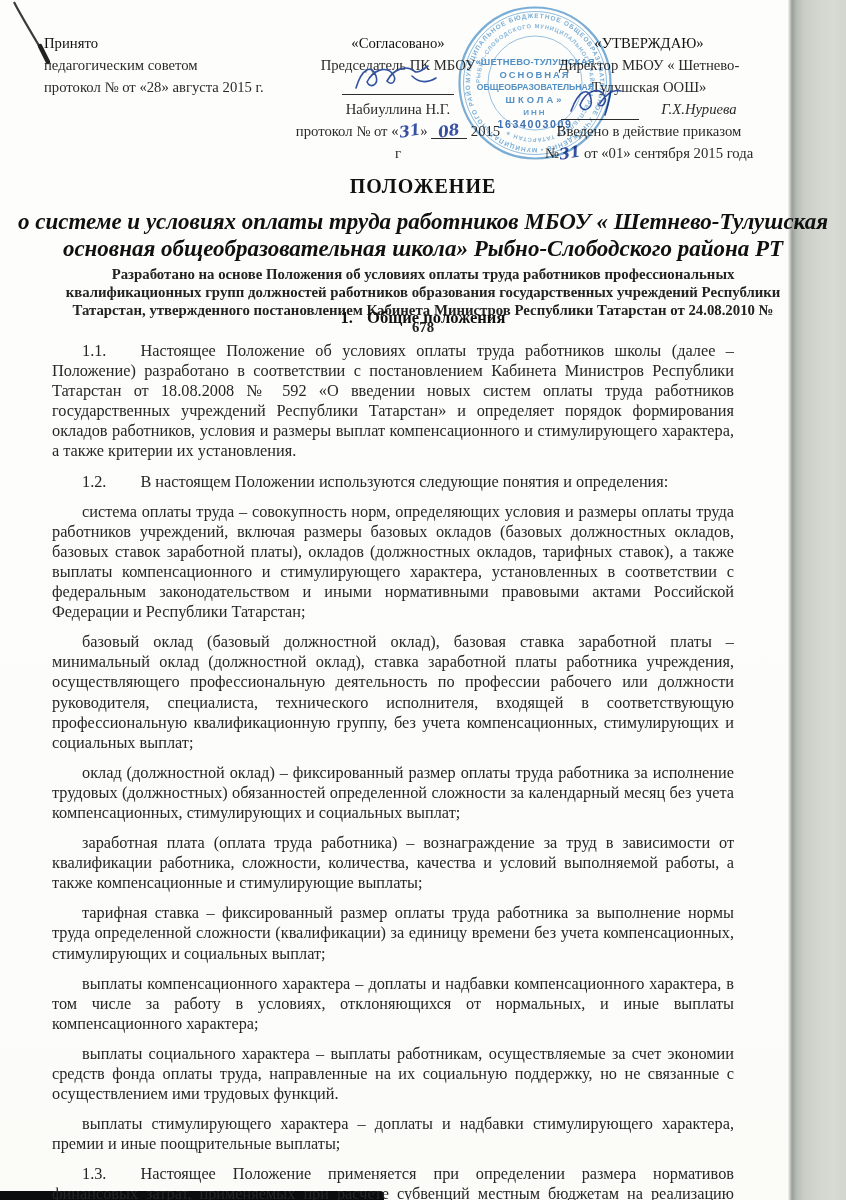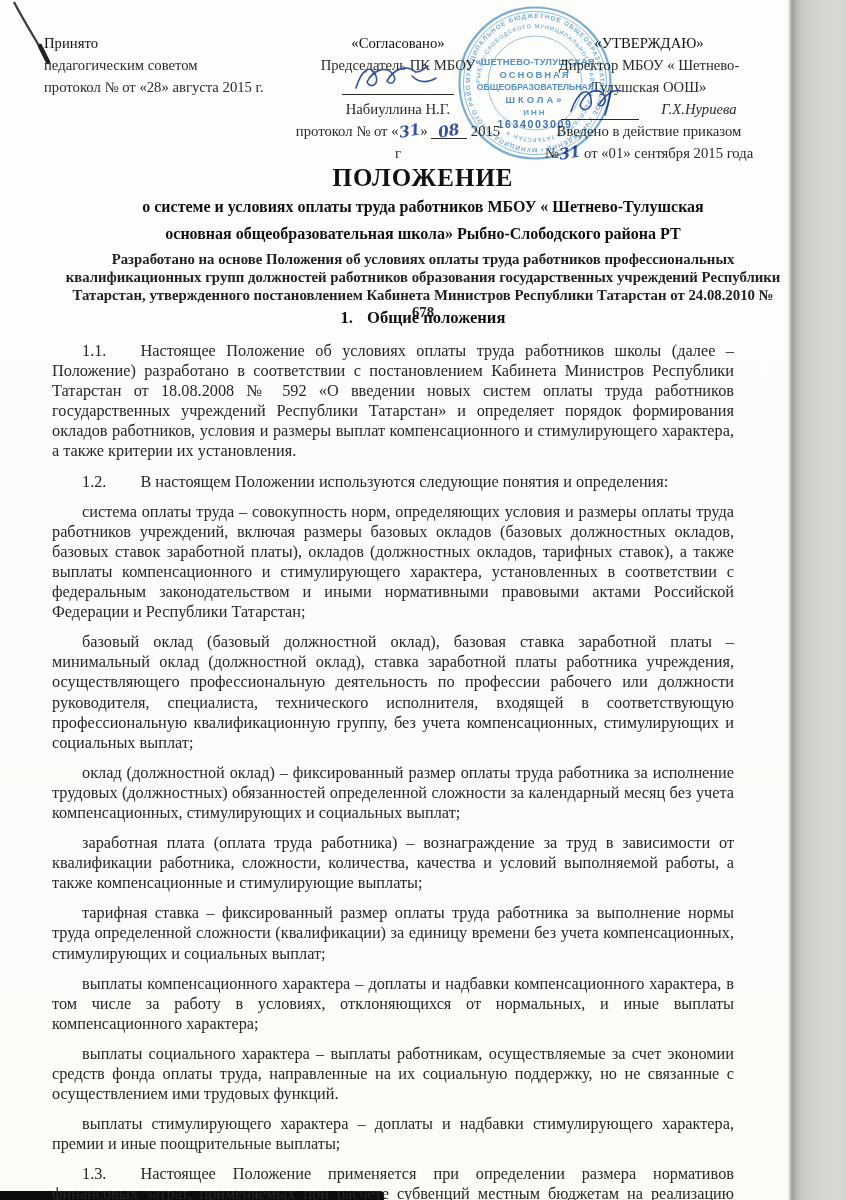--- a/index.html
+++ b/index.html
@@ -50,22 +50,22 @@
   }
   .st1 { font-size:9.4px; letter-spacing:.2px; }
   .st2 { font-size:9.4px; letter-spacing:2px; margin-top:2px; }
   .st3 { font-size:9.2px; transform:scaleX(.94); margin-top:2px; }
   .st4 { font-size:9.4px; letter-spacing:3px; margin-top:2px;text-align:center; }
   .st5 { font-size:8px; letter-spacing:2px; margin-top:3px; color:#5093cc; }
   .st6 { font-size:10.6px; letter-spacing:1.6px; color:#2f66b0; margin-top:1px; }
 
   
   .title-block { position:absolute; top:164px; left:0; width:100%; text-align:center; color:#101010; }
-  .doc-title { font-size:25px; font-weight:bold; letter-spacing:1px; margin:0; }
-  .doc-subtitle { font-size:16px; font-weight:bold; line-height:26.5px; margin-top:2px; }
+  .doc-title { font-size:20px; font-weight:bold; letter-spacing:1px; margin:11px; }
+  .doc-subtitle { font-size:23px; font-weight:bold; line-height:26.5px; margin-top:2px;font-style:italic; }
   .doc-basis { width:726px; margin:4px auto 0; font-size:14.8px; line-height:17.8px; font-weight:bold; color:#222; text-align:center; }
 
   
   .section-heading { position:absolute; top:308px; left:0; width:100%; text-align:center; font-size:16.6px; font-weight:bold; color:#101010; }
   .section-heading .hnum { margin-right:14px; }
 
   .doc-body { position:absolute; top:331px; left:42px; width:702px; font-size:16.3px; line-height:20.1px; text-align:justify; color:#262626; }
   .doc-body p { margin:10px; text-indent:30px; }
   .pnum { margin-right:34px; }
 </style>

